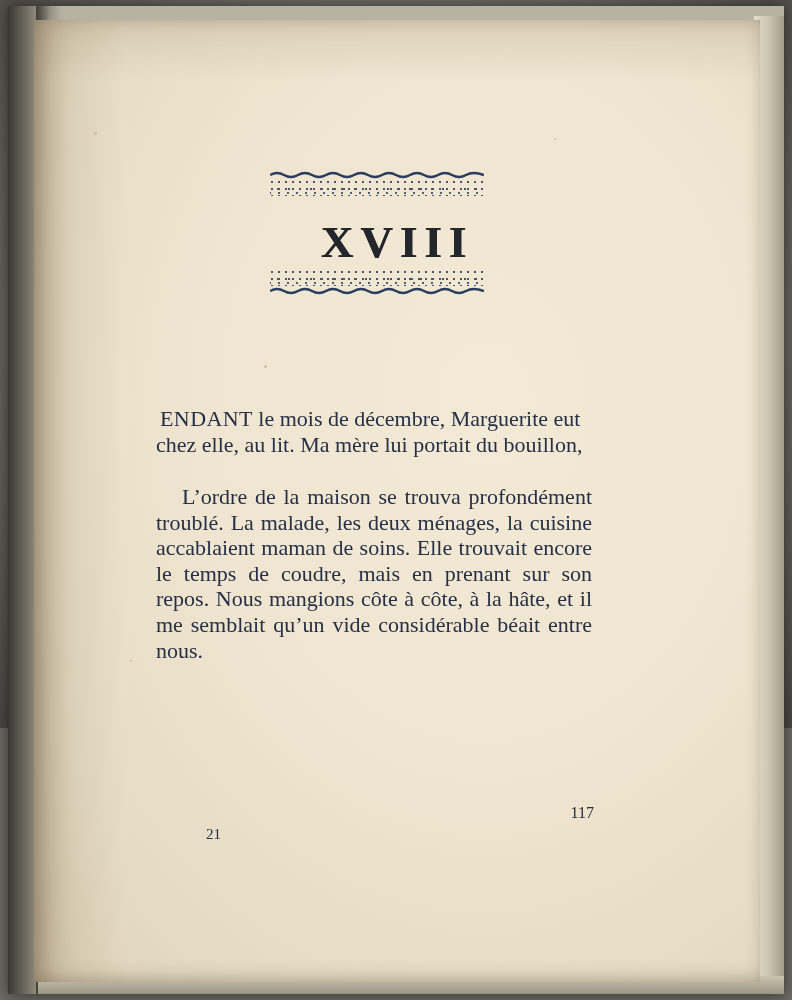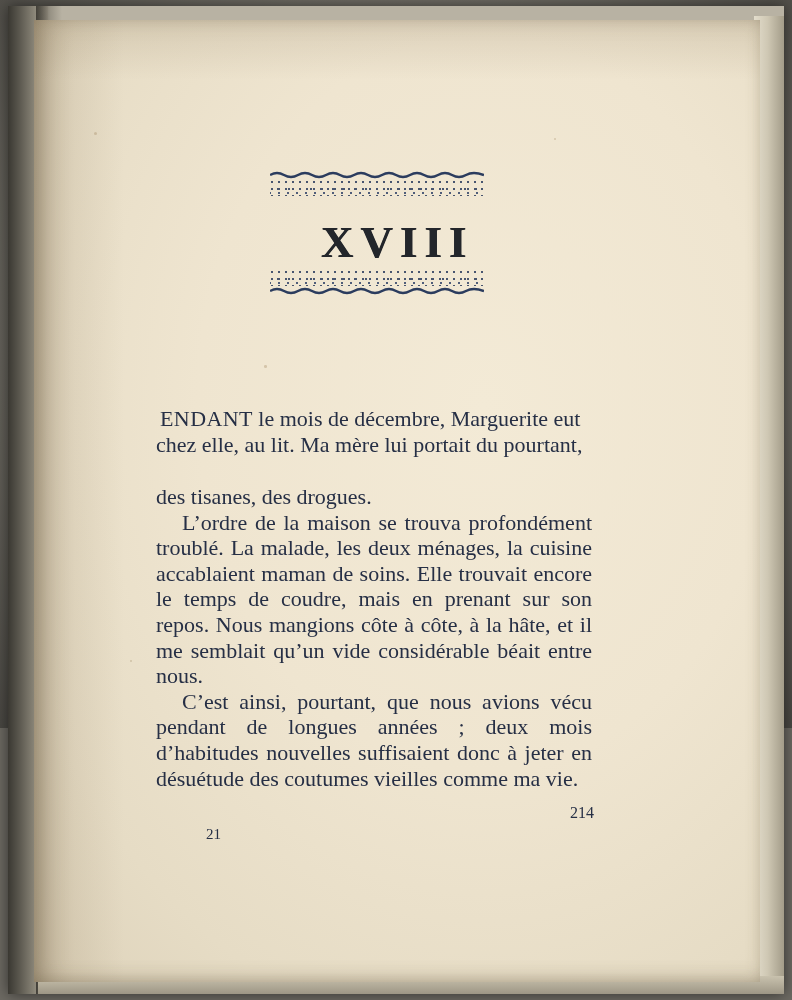--- a/index.html
+++ b/index.html
@@ -271,25 +271,23 @@
       <div class="ornament orn-bottom">
         <div class="stipple" style="top:0px;"></div>
         <svg class="wave" style="top:16px;" viewBox="0 0 214 9" preserveAspectRatio="none">
           <path d="M0,5 Q7,1 14,5 T28,5 T42,5 T56,5 T70,5 T84,5 T98,5 T112,5 T126,5 T140,5 T154,5 T168,5 T182,5 T196,5 T214,5" fill="none" stroke="#2b3c5e" stroke-width="2.4"></path>
         </svg>
       </div>
 
       <div class="textblock">
         <p class="first">
           <span class="dropcap"></span><span class="smallcaps">ENDANT</span><span> le mois de décembre, Marguerite eut</span>
-          <span class="l3">chez elle, au lit. Ma mère lui portait du pourtant,</span>
+          <span class="l3">chez elle, au lit. Ma mère lui portait du bouillon,</span>
         </p>
-        <p style="text-indent:0;">des tisanes, des drogues.</p>
         <p>L’ordre de la maison se trouva profondément troublé. La malade, les deux ménages, la cuisine accablaient maman de soins. Elle trouvait encore le temps de coudre, mais en prenant sur son repos. Nous mangions côte à côte, à la hâte, et il me semblait qu’un vide considérable béait entre nous.</p>
-        <p>C’est ainsi, pourtant, que nous avions vécu pendant de longues années ; deux mois d’habitudes nouvelles suffisaient donc à jeter en désuétude des coutumes vieilles comme ma vie.</p>
       </div>
 
-      <div class="folio">214</div>
+      <div class="folio">117</div>
       <div class="signature">21</div>
     </div>
   </div>
 
 </div>
 
 </body></html>

